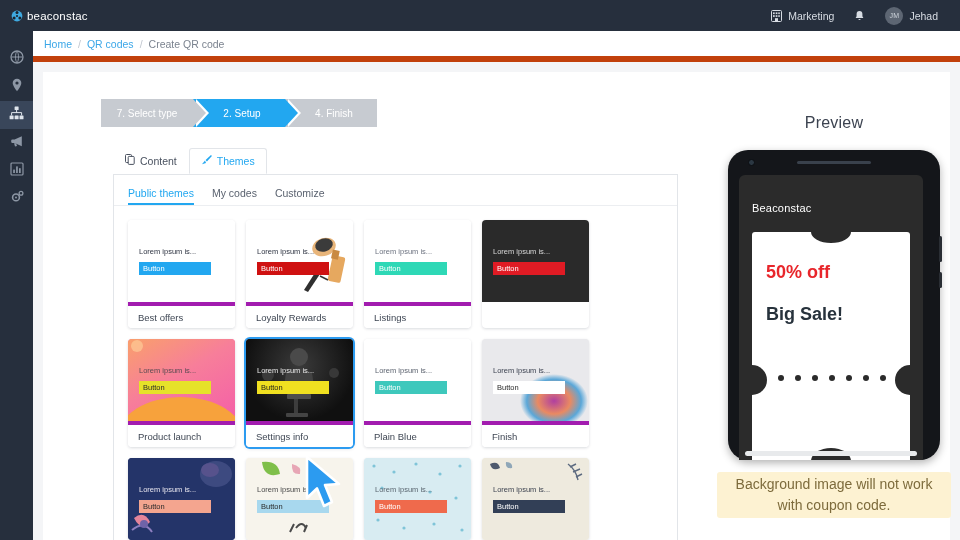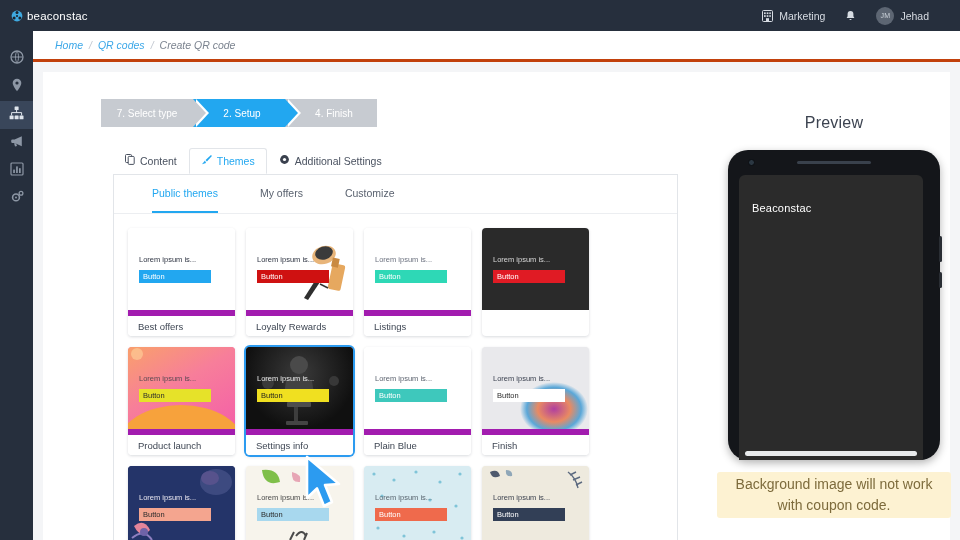--- a/index.html
+++ b/index.html
@@ -13,21 +13,21 @@
 
   
   .topbar {
     position:absolute; left:0; top:0; width:960px; height:31px;
     background:#262f3d; display:flex; align-items:center; z-index:30;
   }
   .logo-wrap { display:flex; align-items:center; gap:4px; padding-left:11px; }
   .logo-mark { width:12px; height:12px; position:relative; }
   .logo-mark svg { display:block; }
   .logo-text { color:#ffffff; font-size:11.5px; letter-spacing:.2px; }
-  .topbar-right { margin-left:auto; display:flex; align-items:center; gap:0; padding-right:21px; }
+  .topbar-right { margin-left:auto; display:flex; align-items:center; gap:0; padding-right:12px; }
   .tb-item { display:flex; align-items:center; gap:6px; color:#d7dce3; font-size:10.5px; padding:0 10px; }
   .tb-icon { display:inline-flex; align-items:center; justify-content:center; }
   .avatar {
     width:18px; height:18px; border-radius:50%; background:#5d6673; color:#cfd5dd;
     font-size:7px; display:flex; align-items:center; justify-content:center; letter-spacing:.2px;
   }
 
   
   .sidebar {
     position:absolute; left:0; top:31px; width:33px; height:509px;
@@ -36,23 +36,22 @@
   .side-item {
     width:33px; height:28px; display:flex; align-items:center; justify-content:center;
     color:#8d97a5;
   }
   .side-item.active { background:#3a4busy; }
   .side-item.active { background:#39465a; color:#dfe5ec; }
 
   
   .crumbbar {
     position:absolute; left:33px; top:31px; width:927px; height:31px;
-    background:#ffffff; display:flex; align-items:center; padding-left:22px;
-    border-bottom:3px solid #c2410c;
-    font-style:italic;
+    background:#ffffff; display:flex; align-items:center; padding-left:11px;
+    border-bottom:6px solid #c2410c;
   }
   .crumb { font-size:10.5px; color:#3ba7e8; }
   .crumb.static { color:#7b838f; }
   .crumb-sep { font-size:10.5px; color:#c0c6cf; margin:0 6px; }
 
   
   .mainarea {
     position:absolute; left:33px; top:62px; width:927px; height:478px; background:#f4f5f7;
   }
   .whitecard {
@@ -93,21 +92,21 @@
     border-color:#e2e5e9; border-bottom-color:#ffffff;text-align:right;
   }
 
   
   .panel {
     position:absolute; left:70px; top:102px; width:565px; height:368px;
     border:1px solid #e2e5e9; border-top:1px solid #e2e5e9; background:#ffffff;
     overflow:hidden;
   }
   .subtabs { display:flex; gap:18px; padding:12px 14px 0 14px; border-bottom:1px solid #eceef1; }
-  .subtab { font-size:10.5px; color:#5a626f; padding-bottom:12px;margin-left:24px; }
+  .subtab { font-size:10.5px; color:#5a626f; padding-bottom:4px; }
   .subtab.active { color:#22a7f0; border-bottom:2px solid #22a7f0; }
 
   .grid {
     display:grid; grid-template-columns:repeat(4, 107px); gap:11px;
     padding:14px 14px 0 14px;
   }
   .themecard {
     width:107px; border-radius:4px; background:#ffffff;
     box-shadow:0 1px 3px rgba(20,30,50,.16); overflow:hidden; position:relative;
   }
@@ -116,21 +115,21 @@
     height:82px; position:relative; overflow:hidden;
     display:flex; flex-direction:column; justify-content:center; padding:0 11px;
   }
   .tc-lorem { font-size:7.5px; line-height:1.35; margin-bottom:4px; position:relative; z-index:3; }
   .tc-btn {
     font-size:7.5px; padding:2px 4px; width:72px; position:relative; z-index:3;
     white-space:nowrap; overflow:hidden;
   }
   .tc-label {
     height:26px; display:flex; align-items:center; padding:0 10px;
-    font-size:9.5px; color:#3f4754; border-top:6px solid #a21caf; background:#fff;
+    font-size:9.5px; color:#3f4754; border-top:4px solid #a21caf; background:#fff;
   }
   .tc-art { position:absolute; inset:0; z-index:1; }
 
   
   .cursor { position:absolute; left:261px; top:383px; z-index:40; pointer-events:none; }
 
   
   .preview-col { position:absolute; left:655px; top:0px; width:272px; height:470px; }
   .preview-title {
     text-align:center; font-size:16px; color:#3c4350; margin-top:42px; letter-spacing:.2px;
@@ -334,38 +333,29 @@
         </div>
         <div class="tab active">
           <span>
             <svg width="11" height="11" viewBox="0 0 11 11">
               <path d="M10 .9 4.6 6.1l1.3 1.3L10.9 2z" fill="#22a7f0"></path>
               <path d="M4 6.6 1 10.3l4-1.3z" fill="#22a7f0"></path>
             </svg>
           </span>
           <span>Themes</span>
         </div>
-        <div class="tab">
-          <span>
-            <svg width="11" height="11" viewBox="0 0 11 11">
-              <circle cx="5.5" cy="5.5" r="4.4" fill="#3a414e"></circle>
-              <circle cx="5.5" cy="5.5" r="1.6" fill="#ffffff"></circle>
-            </svg>
-          </span>
-          <span>Additional Settings</span>
-        </div>
       </div>
 
       <div class="panel">
         <div class="subtabs">
           <div class="subtab active">
             <span>Public themes</span>
           </div>
           <div class="subtab">
-            <span>My offers</span>
+            <span>My codes</span>
           </div>
           <div class="subtab">
             <span>Customize</span>
           </div>
         </div>
 
         <div class="grid" id="theme-grid">
             <div class="themecard">
               <div class="tc-thumb" style="background: rgb(255, 255, 255);">
                 <div class="tc-lorem" style="color: rgb(46, 52, 66);">Lorem ipsum is...</div>
@@ -534,20 +524,37 @@
         <div class="phone">
           <div class="phone-cam"></div>
           <div class="phone-notchrow">
             <div class="phone-speaker"></div>
           </div>
           <div class="phone-btn-r"></div>
           <div class="phone-btn-r2"></div>
 
           <div class="phone-screen">
             <div class="scr-brand">Beaconstac</div>
+            <div class="coupon">
+              <div class="coupon-notch-top"></div>
+              <div class="coupon-off">50% off</div>
+              <div class="coupon-sale">Big Sale!</div>
+              <div class="coupon-circ-l"></div>
+              <div class="coupon-circ-r"></div>
+              <div class="dots">
+                <span class="dot"></span>
+                  <span class="dot"></span>
+                  <span class="dot"></span>
+                <span class="dot"></span>
+                  <span class="dot"></span>
+                  <span class="dot"></span>
+                <span class="dot"></span>
+              </div>
+              <div class="coupon-circ-b"></div>
+            </div>
           </div>
           <div class="phone-bottombar"></div>
         </div>
 
         <div class="warnbox">
           <span>Background image will not work with coupon code.</span>
         </div>
       </div>
 
     </div>

